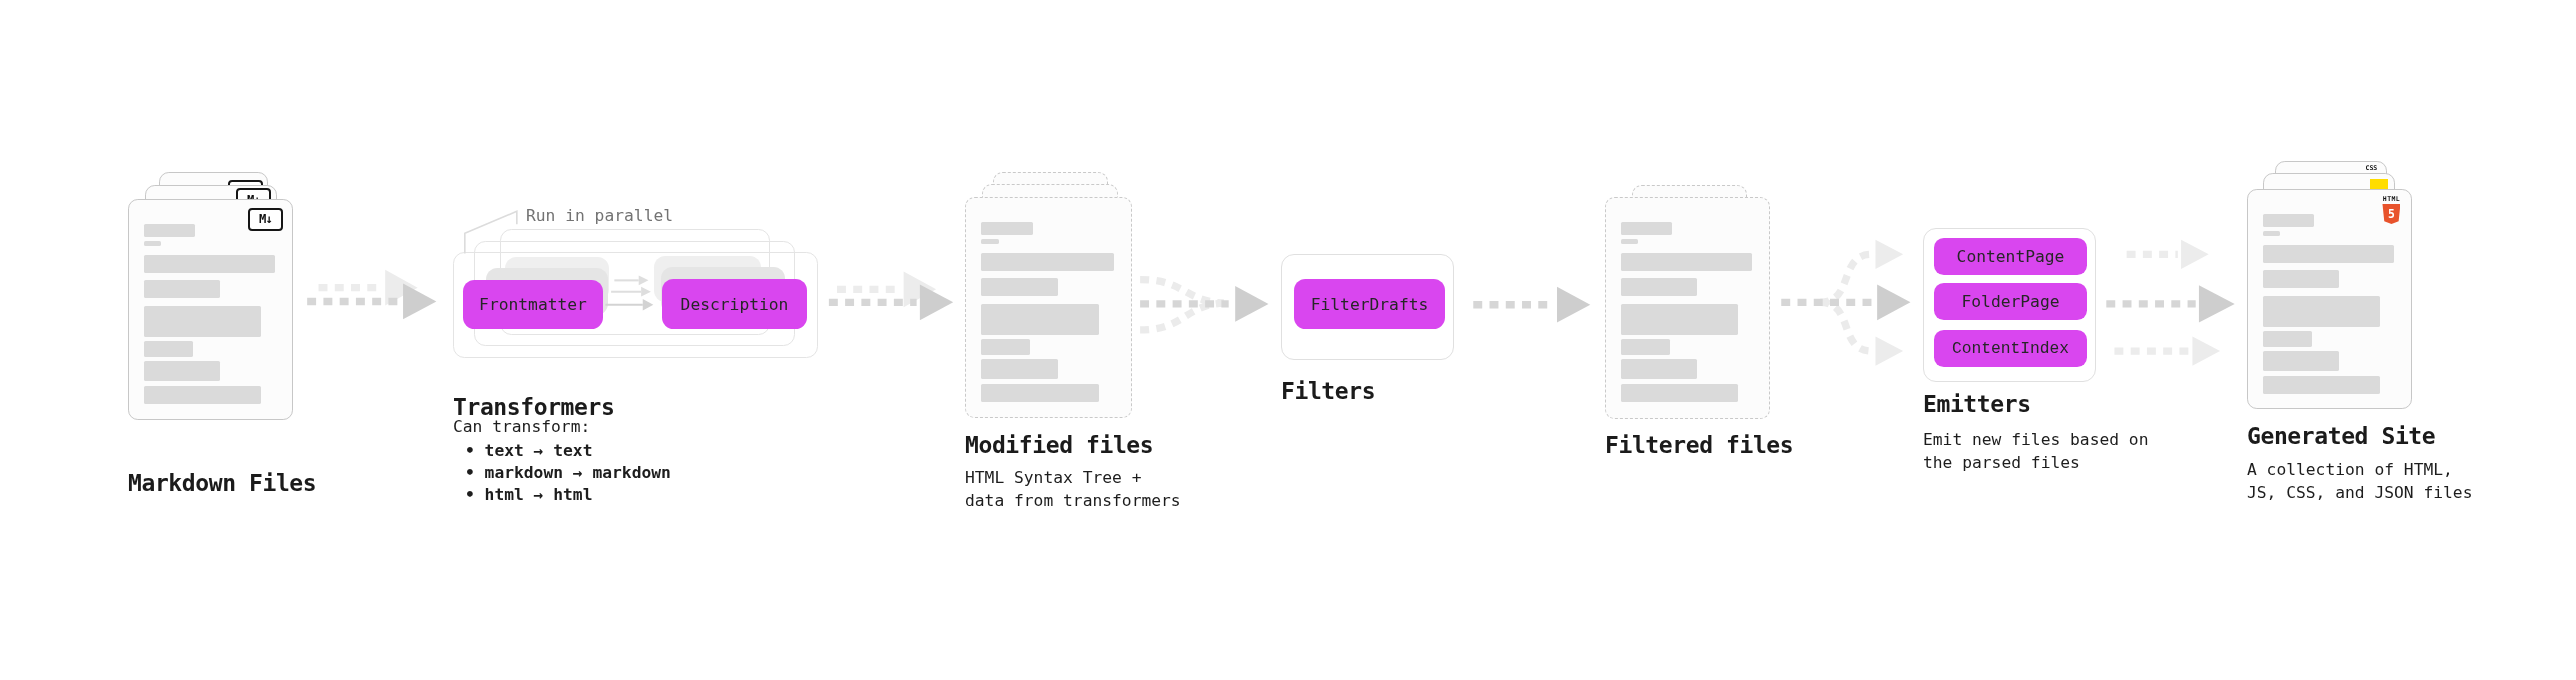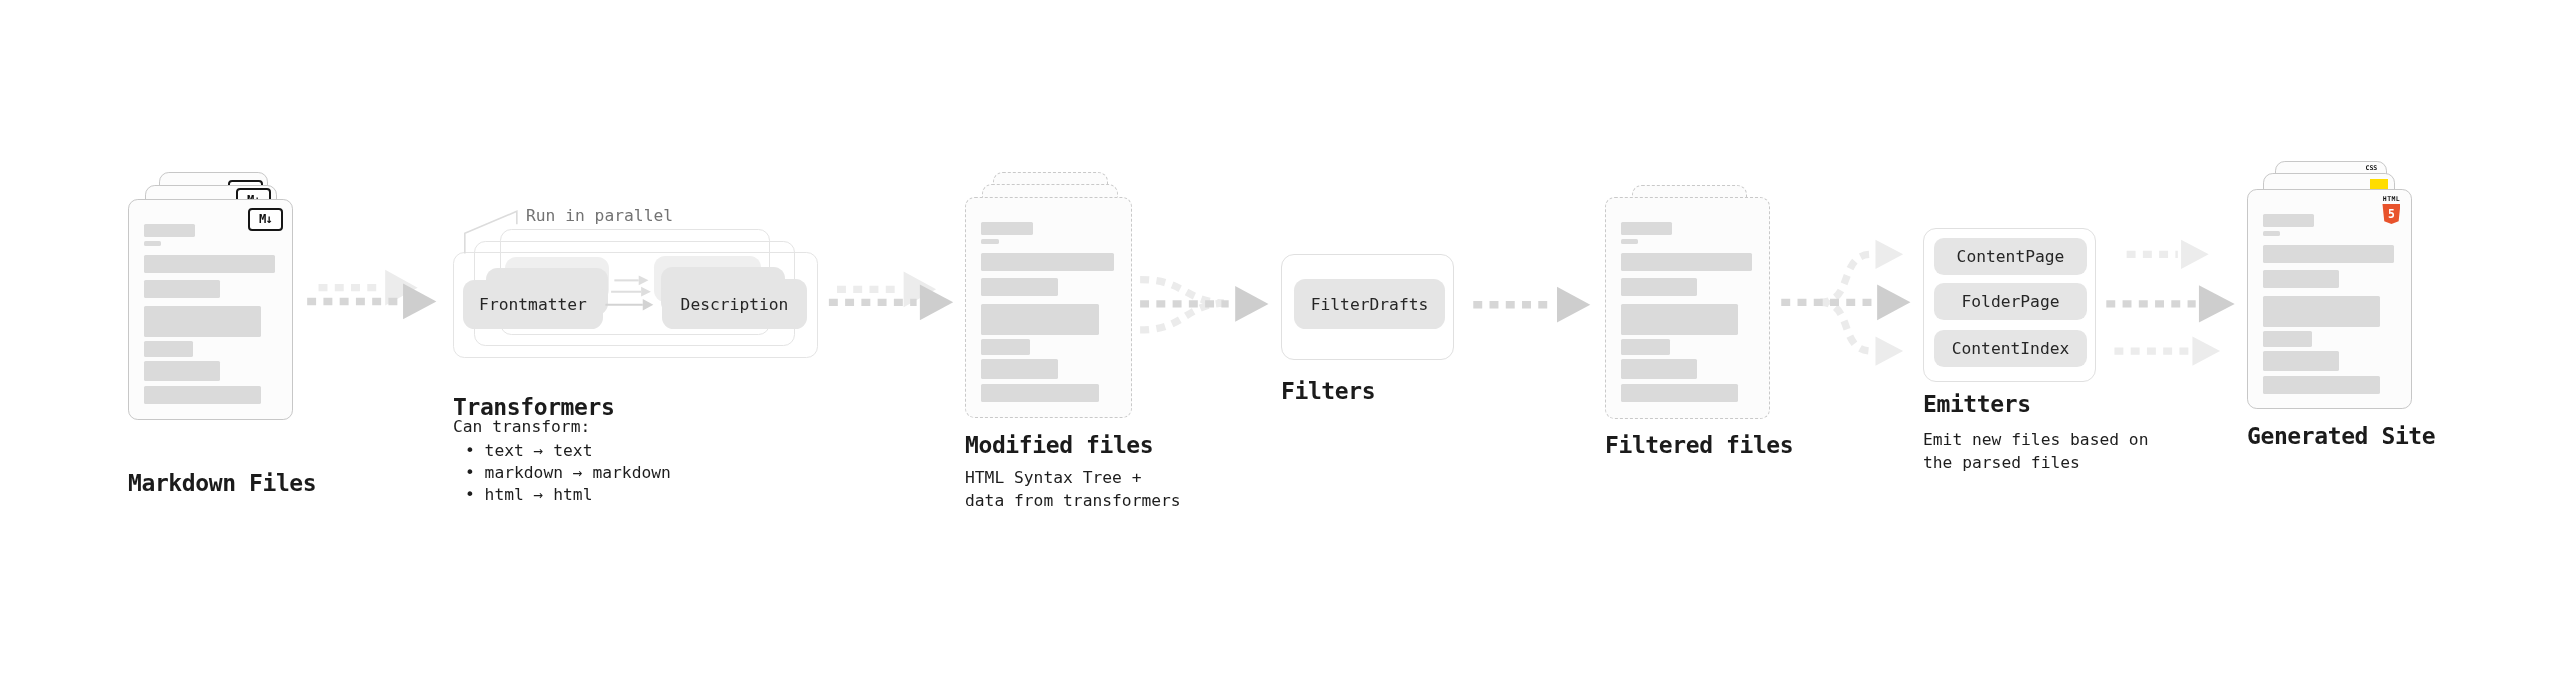--- a/index.html
+++ b/index.html
@@ -9,28 +9,28 @@
 
   
   .doc{position:absolute;background:#fcfcfc;border:1.2px solid #c7c7c7;border-radius:9.8px;box-sizing:border-box;}
   .doc.dashed{border:1.6px dashed #c9c9c9;}
   .doc-body{position:absolute;left:15.4px;right:17px;top:24.4px;}
   .bar{background:#dadada;border-radius:1.6px;}
 
   
   .title{position:absolute;font-size:23px;font-weight:700;color:#1b1b1b;letter-spacing:-0.4px;white-space:nowrap;z-index:4;}
   .subtitle{position:absolute;font-size:16.3px;font-weight:400;color:#1d1d1d;line-height:23px;white-space:pre-line;z-index:4;}
-  .bullets{position:absolute;font-size:16.3px;color:#1d1d1d;line-height:22px;white-space:nowrap;z-index:4;}
+  .bullets{position:absolute;font-size:16.3px;color:#1d1d1d;line-height:22px;white-space:nowrap;z-index:4;font-weight:bold;}
   .bullets div{height:22px;}
   .annotation{position:absolute;font-size:16.3px;color:#737373;white-space:nowrap;z-index:4;}
 
   
   .obox{position:absolute;border:1.6px solid #e4e4e4;border-radius:11.4px;box-sizing:border-box;background:transparent;}
   .wbox{position:absolute;border:1.6px solid #e0e0e0;border-radius:13px;box-sizing:border-box;background:#ffffff;}
-  .btn{position:absolute;background:#e5e5e5;border-radius:11.4px;display:flex;align-items:center;justify-content:center;
+  .btn{position:absolute;background:#d946ef;border-radius:11.4px;display:flex;align-items:center;justify-content:center;
        font-size:16.3px;color:#262626;white-space:nowrap;z-index:3;}
   .ghost{position:absolute;border-radius:11.4px;}
   .ghost.g1{background:#e5e5e5;z-index:2;}
   .ghost.g2{background:#efefef;z-index:1;}
 
   
   .md-badge{position:absolute;width:31px;height:18.7px;border:2px solid #151515;border-radius:4.1px;background:#fff;
             color:#111;font-weight:700;font-size:12.2px;letter-spacing:-0.8px;display:flex;align-items:center;justify-content:center;}
 
   
@@ -125,21 +125,21 @@
         <div class="bar" style="width: 37%; height: 16.3px; margin-bottom: 4.1px;"></div>
         <div class="bar" style="width: 58%; height: 19.5px; margin-bottom: 4.9px;"></div>
         <div class="bar" style="width: 89%; height: 18px; margin-bottom: 0px;"></div>
       </div>
   </div>
   <div class="title" style="left:1605px;top:432px;">Filtered files</div>
 
   <div class="wbox" style="left:1923px;top:228px;width:173px;height:154px;"></div>
   <div class="btn" style="left:1934px;top:238px;width:153px;height:37px;border-radius:9.8px;">ContentPage</div>
   <div class="btn" style="left:1934px;top:283px;width:153px;height:37px;border-radius:9.8px;">FolderPage</div>
-  <div class="btn" style="left:1934px;top:330px;width:153px;height:37px;border-radius:9.8px;">ContentIndex</div>
+  <div class="btn" style="left:1934px;top:330px;width:153px;height:37px;border-radius:9.8px;font-family:Liberation Mono, monospace;">ContentIndex</div>
   <div class="title" style="left:1923px;top:391px;">Emitters</div>
   <div class="subtitle" style="left:1923px;top:428px;">Emit new files based on
 the parsed files</div>
 
   <div class="doc" style="left:2275px;top:161px;width:112px;height:65px;">
     <div class="css-badge" style="right:6.5px;top:3.3px;">
       <div class="css-txt">CSS</div>
       <div class="css-bar"></div>
     </div>
   </div>
@@ -156,20 +156,22 @@
         <div class="bar" style="width: 13%; height: 5.7px; margin-bottom: 9px;"></div>
         <div class="bar" style="width: 100%; height: 18px; margin-bottom: 6.5px;"></div>
         <div class="bar" style="width: 58%; height: 18px; margin-bottom: 8.1px;"></div>
         <div class="bar" style="width: 89%; height: 31px; margin-bottom: 4.1px;"></div>
         <div class="bar" style="width: 37%; height: 16.3px; margin-bottom: 4.1px;"></div>
         <div class="bar" style="width: 58%; height: 19.5px; margin-bottom: 4.9px;"></div>
         <div class="bar" style="width: 89%; height: 18px; margin-bottom: 0px;"></div>
       </div>
   </div>
   <div class="title" style="left:2247px;top:423px;">Generated Site</div>
+  <div class="subtitle" style="left:2247px;top:458px;">A collection of HTML,
+JS, CSS, and JSON files</div>
 
   <svg class="arrows" width="2576" height="681" viewBox="0 0 3170 838">
 
     <polyline points="572,312 572,287 636,260 636,276" fill="none" stroke="#dcdcdc" stroke-width="2"></polyline>
 
     <g>
       <line x1="392" y1="354" x2="470" y2="354" stroke="#ececec" stroke-width="9" stroke-dasharray="11 9"></line>
       <polygon points="474,332 514,354 474,376" fill="#ececec"></polygon>
       <line x1="378" y1="371" x2="492" y2="371" stroke="#d6d6d6" stroke-width="9" stroke-dasharray="11 9"></line>
       <polygon points="496,349 537,371 496,393" fill="#cecece"></polygon>

